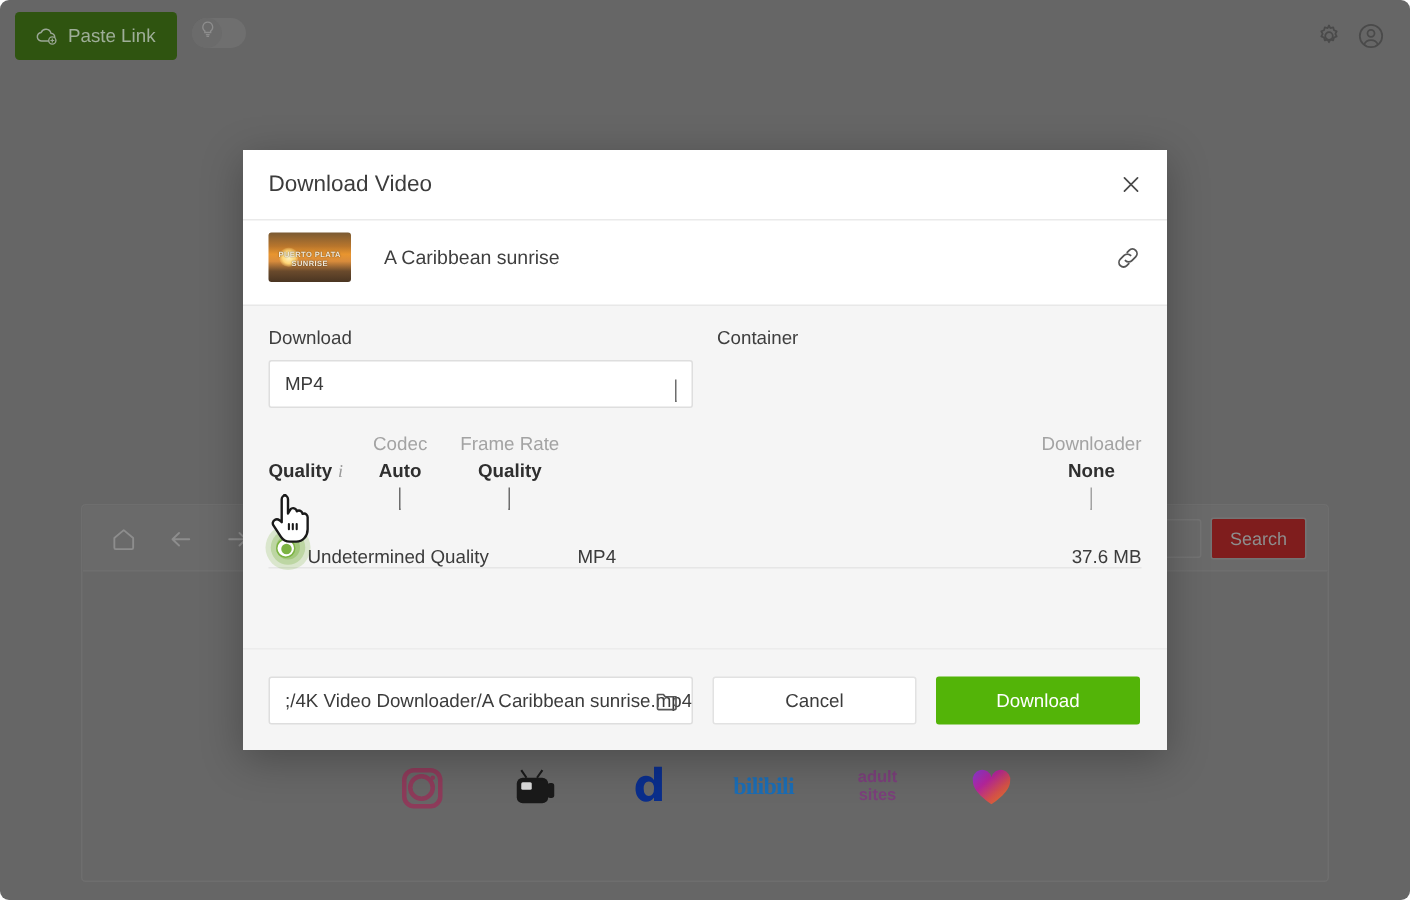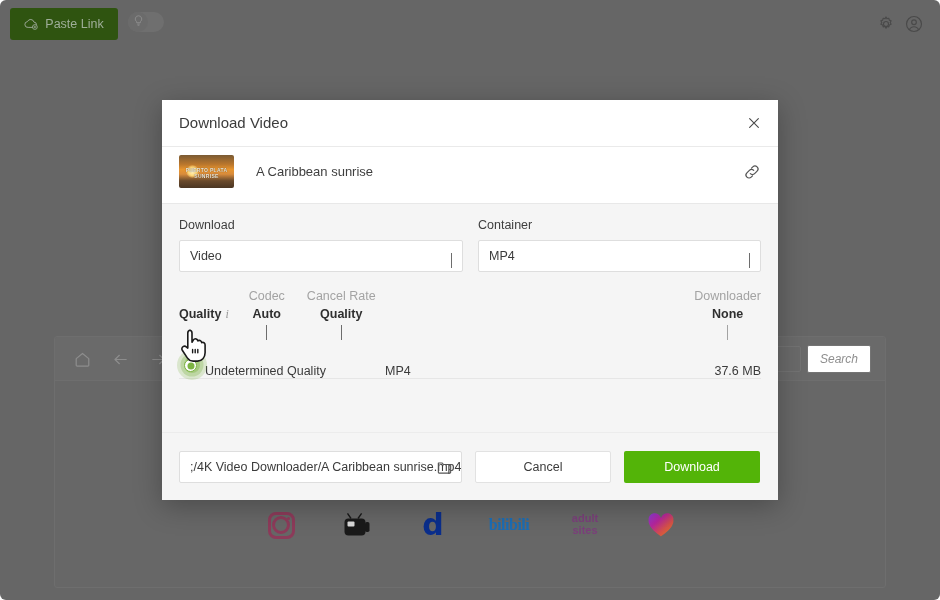--- a/index.html
+++ b/index.html
@@ -70,23 +70,23 @@
   #nav-back    { left: 56px; }
   #nav-forward { left: 94px; }
 
   #url-field {
     position: absolute; left: 126px; top: 9px; width: 620px; height: 26px;
     border: 1px solid #737373; border-radius: 2px;
     background: transparent;
   }
   #search-button {
     position: absolute; left: 752px; top: 8px; width: 64px; height: 28px;
-    background: #ffffff; border: 1px solid #747474; border-radius: 2px;
+    background: #7f1d1d; border: 1px solid #747474; border-radius: 2px;
     display: flex; align-items: center; justify-content: center;
-    font-size: 12px; color: #8e8e8e; cursor: pointer; font-style: italic;
+    font-size: 12px; color: #8e8e8e; cursor: pointer;
   }
 
   #service-icons {
     position: absolute; left: 0; top: 160px; width: 832px; height: 56px;
     display: flex; align-items: center; justify-content: center; gap: 36px;
   }
   .service-icon { width: 40px; height: 40px; display: flex; align-items: center; justify-content: center; cursor: pointer; }
 
   
   .ig-glyph { width: 27px; height: 27px; border-radius: 8px; border: 3px solid #8d3b5a; position: relative; }
@@ -451,42 +451,38 @@
   </div>
 
   <div id="settings-area">
 
     <div class="field-labels">
       <div class="field-label" id="download-label">Download</div>
       <div class="field-label" id="container-label">Container</div>
     </div>
 
     <div class="selects-row">
-      <div class="select-box" id="download-select">
-        <span>Video</span>
-        <span class="chev"><span class="chev-down"></span></span>
-      </div>
       <div class="select-box" id="container-select">
         <span>MP4</span>
         <span class="chev"><span class="chev-down"></span></span>
       </div>
     </div>
 
     <div id="options-row">
       <span id="quality-heading">Quality</span>
       <span id="quality-info-icon">i</span>
 
       <span class="opt" id="codec-opt">
         <span class="opt-muted">Codec</span>
         <span class="opt-value">Auto</span>
         <span><span class="chev-down sm"></span></span>
       </span>
 
       <span class="opt" id="framerate-opt">
-        <span class="opt-muted">Cancel Rate</span>
+        <span class="opt-muted">Frame Rate</span>
         <span class="opt-value">Quality</span>
         <span><span class="chev-down sm"></span></span>
       </span>
 
       <span class="opt" id="subtitles-opt">
         <span class="opt-muted">Downloader</span>
         <span class="opt-value">None</span>
         <span><span class="chev-down sm" style="border-color:#a3a3a3"></span></span>
       </span>
     </div>

